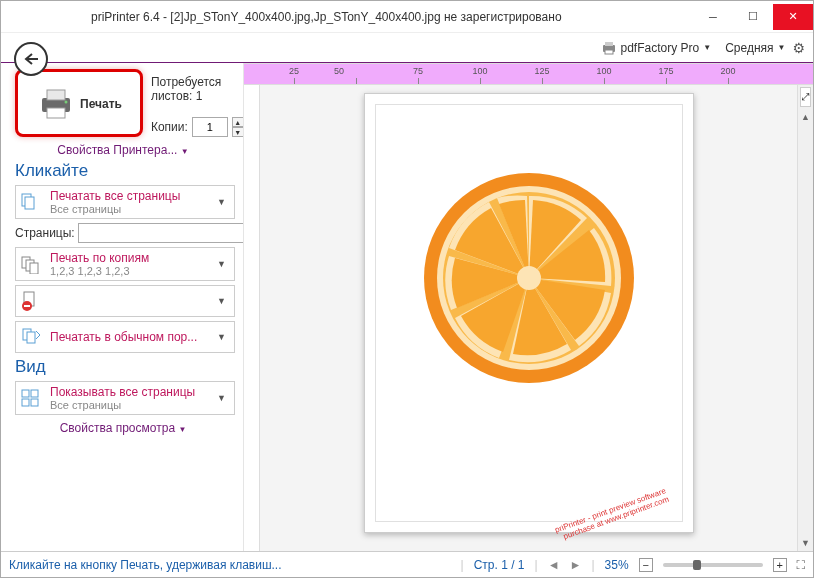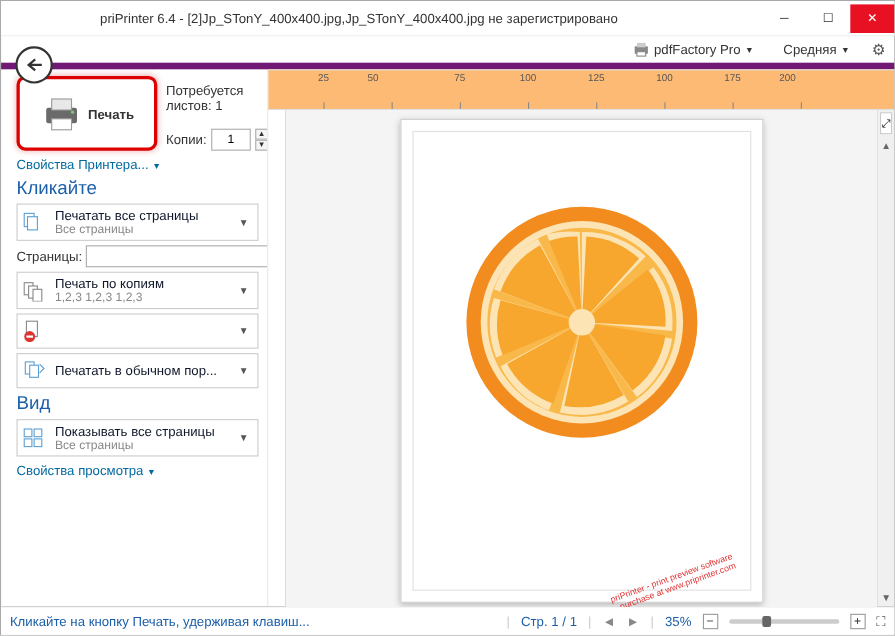--- a/index.html
+++ b/index.html
@@ -3,47 +3,47 @@
 <meta charset="utf-8">
 <style>
 * { margin:0; padding:0; box-sizing:border-box; font-family:"Segoe UI",Tahoma,sans-serif; }
 body { background:#fff; width:814px; height:578px; overflow:hidden; position:relative; }
 .window { display:flex; flex-direction:column; height:100%; border:1px solid #aaa; }
 .titlebar { height:32px; display:flex; align-items:center; background:#fff; border-bottom:1px solid #eee; }
 .titlebar .title { flex:1; padding-left:90px; font-size:12px; color:#333; }
 .win-controls { display:flex; }
 .win-btn { width:40px; height:26px; display:flex; align-items:center; justify-content:center; font-size:11px; color:#333; }
 .win-close { background:#e81123; color:#fff; }
-.toolbar-top { height:30px; display:flex; align-items:center; justify-content:flex-end; padding:0 8px; gap:13px; border-bottom:6px solid #701a75; position:relative; }
+.toolbar-top { height:30px; display:flex; align-items:center; justify-content:flex-end; padding:0 8px; gap:0; border-bottom:1px solid #701a75; position:relative; }
 .back-circle { position:absolute; left:14px; top:42px; width:34px; height:34px; border:2px solid #333; border-radius:50%; display:flex; align-items:center; justify-content:center; z-index:10; background:#fff;}
 .printer-combo { display:flex; align-items:center; gap:4px; font-size:12px; color:#333; padding:2px 6px; border:1px solid transparent; }
 .content { flex:1; display:flex; overflow:hidden; }
 .sidebar { width:242px; padding:6px 8px 6px 14px; overflow:hidden; }
 .print-section { display:flex; gap:8px; }
 .print-btn { border:3px solid #d00; border-radius:8px; padding:8px 18px 6px; display:flex; align-items:center; gap:4px; background:#fff; box-shadow:0 0 6px rgba(200,0,0,.3); }
 .print-btn .plabel { font-size:12px; font-weight:bold; color:#333; }
 .print-meta { font-size:12px; color:#333; padding-top:6px; }
 .copies-row { display:flex; align-items:center; gap:4px; font-size:12px; margin-top:14px; }
 .copies-input { width:36px; height:20px; border:1px solid #aaa; font-size:11px; text-align:center; }
 .spinner { display:flex; flex-direction:column; }
 .spinner div { width:12px; height:10px; border:1px solid #aaa; font-size:7px; display:flex; align-items:center; justify-content:center; background:#f5f5f5; }
 .info-icon { color:#5a9fd4; font-size:12px; margin-left:4px; }
-.link-row { text-align:left; font-size:12px; color:#0369a1; margin:6px 0 4px; padding-right:4px; }
+.link-row { text-align:center; font-size:12px; color:#701a75; margin:6px 0 4px; padding-right:4px; }
 .sect-title { color:#1b5faa; font-size:17px; margin:4px 0 4px; }
 .opt-row { border:1px solid #ccc; display:flex; align-items:center; padding:3px 4px; margin-bottom:4px; position:relative; min-height:32px; }
 .opt-icon { width:24px; height:22px; margin-right:6px; flex-shrink:0; display:flex; align-items:center; justify-content:center; }
 .opt-text { flex:1; overflow:hidden; }
-.opt-text .t1 { font-size:12px; color:#0f172a; white-space:nowrap; overflow:hidden; text-overflow:ellipsis; }
+.opt-text .t1 { font-size:12px; color:#be185d; white-space:nowrap; overflow:hidden; text-overflow:ellipsis; }
 .opt-text .t2 { font-size:11px; color:#888; white-space:nowrap; overflow:hidden; text-overflow:ellipsis; }
 .opt-drop { color:#555; font-size:9px; padding:0 4px; }
 .pages-row { display:flex; align-items:center; gap:3px; margin:4px 0; }
 .pages-row label { font-size:12px; color:#333; }
 .pages-input { flex:1; height:20px; border:1px solid #aaa; }
 .preview { flex:1; display:flex; flex-direction:column; background:#fff; border-left:1px solid #e5e5e5; }
-.ruler-h { height:37px; background:#fdba74; border-top:1px solid #ddd; border-bottom:1px solid #ddd; position:relative; font-size:9px; color:#555; display:flex; align-items:flex-end; padding-left:16px; }
+.ruler-h { height:22px; background:#f0abfc; border-top:1px solid #ddd; border-bottom:1px solid #ddd; position:relative; font-size:9px; color:#555; display:flex; align-items:flex-end; padding-left:16px; }
 .ruler-h .tick { position:absolute; bottom:0; border-left:1px solid #888; height:6px; }
 .ruler-h .ticklbl { position:absolute; top:2px; transform:translateX(-50%); }
 .canvas-row { flex:1; display:flex; overflow:hidden; }
 .ruler-v { width:16px; background:#fff; border-right:1px solid #ddd; }
 .page-area { flex:1; background:#f4f4f4; position:relative; display:flex; justify-content:center; padding-top:8px; overflow:auto; }
 .page { width:330px; height:440px; background:#fff; box-shadow:0 2px 6px rgba(0,0,0,.25); position:relative; border:1px solid #ccc; }
 .page-inner { position:absolute; inset:10px; border:1px solid #e0e0e0; }
 .orange { position:absolute; left:50%; top:42%; transform:translate(-50%,-50%); }
 .watermark { position:absolute; right:22px; bottom:28px; font-size:8px; color:#d33; transform:rotate(-20deg); transform-origin:right bottom; text-align:right; line-height:1.1; }
 .scrollbar-v { width:16px; background:#f0f0f0; border-left:1px solid #ddd; display:flex; flex-direction:column; }
@@ -216,21 +216,21 @@
           <div class="ticklbl" style="left: 174px;">75</div>
           <div class="tick" style="left: 174px;"></div>
           <div class="ticklbl" style="left: 236px;">100</div>
           <div class="tick" style="left: 236px;"></div>
           <div class="ticklbl" style="left: 298px;">125</div>
           <div class="tick" style="left: 298px;"></div>
           <div class="ticklbl" style="left: 360px;">100</div>
           <div class="tick" style="left: 360px;"></div>
           <div class="ticklbl" style="left: 422px;">175</div>
           <div class="tick" style="left: 422px;"></div>
-          <div class="ticklbl" style="left: 472px;">200</div>
+          <div class="ticklbl" style="left: 484px;">200</div>
           <div class="tick" style="left: 484px;"></div>
         </div>
       <div class="canvas-row">
         <div class="ruler-v"></div>
         <div class="page-area">
           <div class="page">
             <div class="page-inner"></div>
             <div class="orange">
               <svg width="220" height="220" viewBox="0 0 220 220">
                 <circle cx="110" cy="110" r="105" fill="#f28c1e"></circle>

